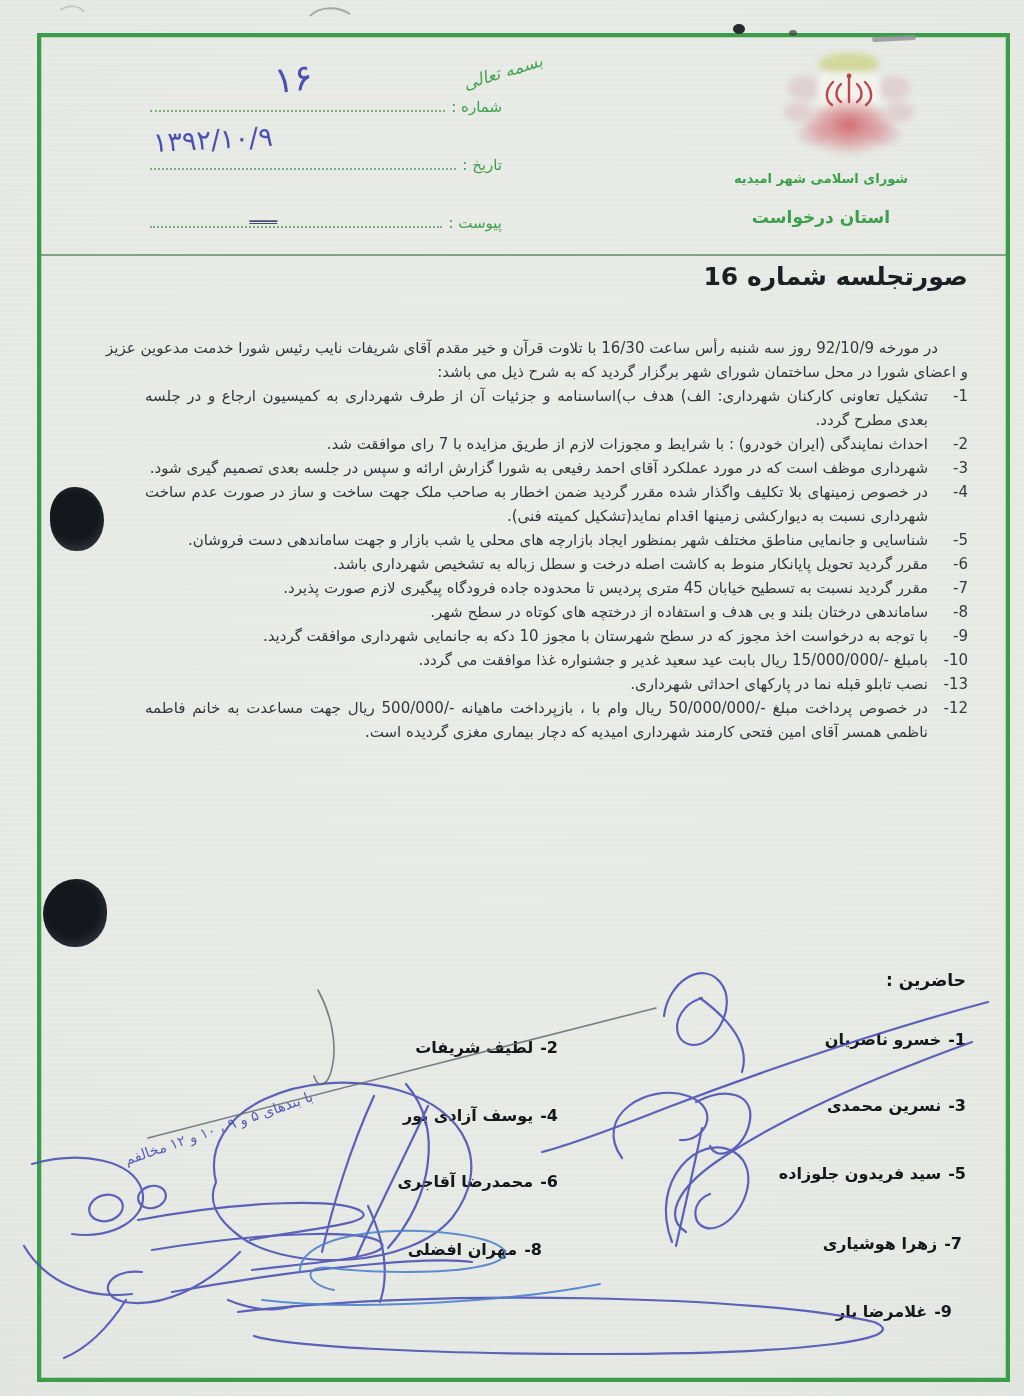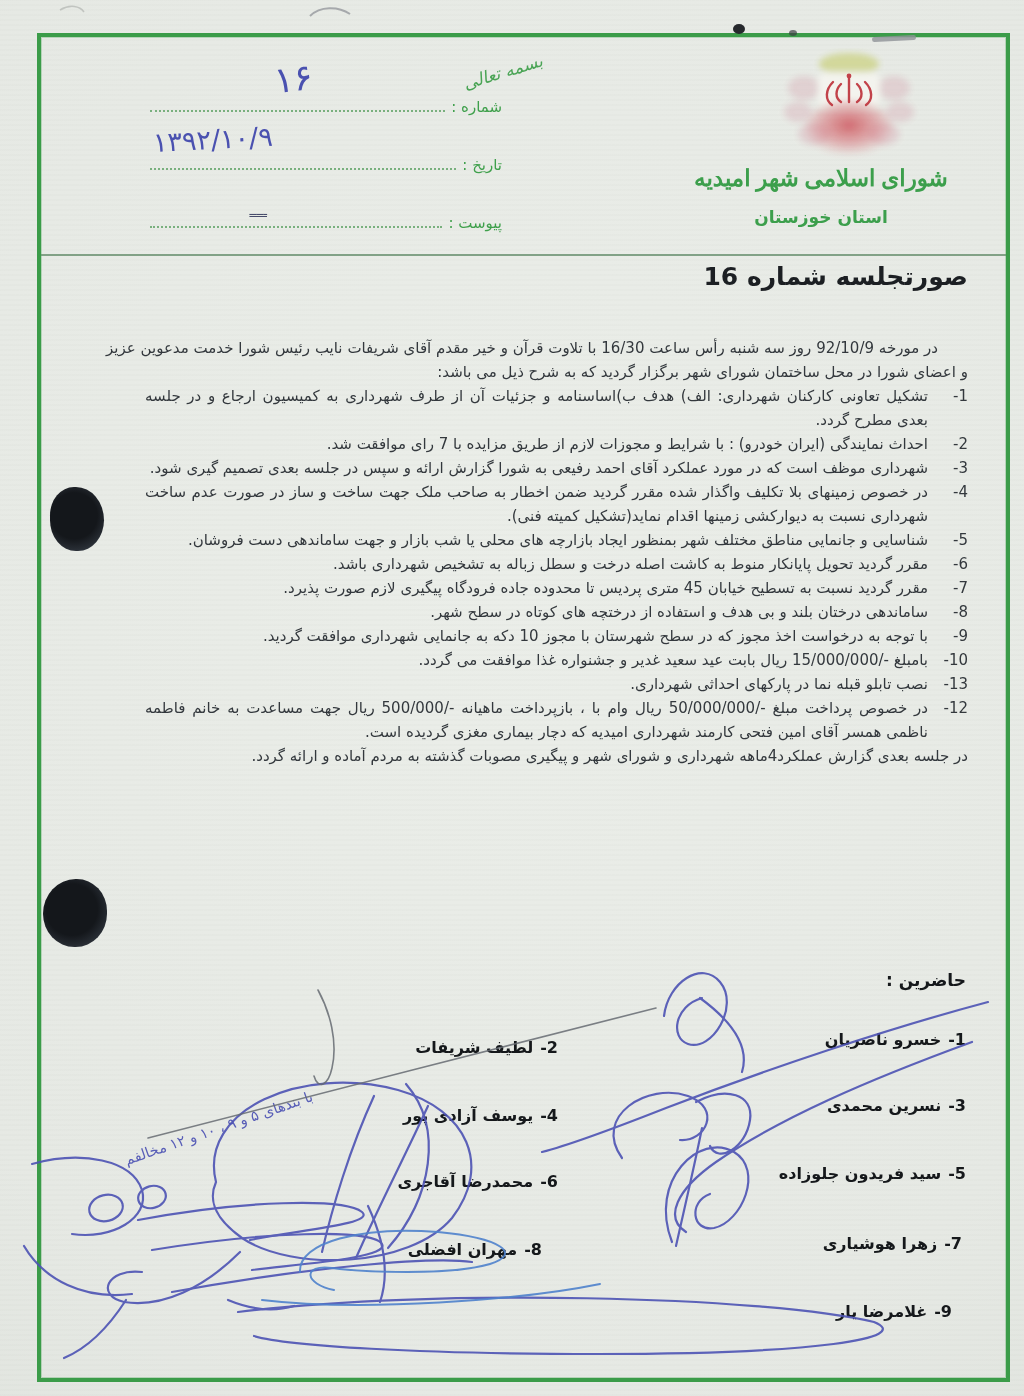--- a/index.html
+++ b/index.html
@@ -30,25 +30,25 @@
     direction:rtl; white-space:nowrap;
   }
   
   #fields{ top:58px; left:150px; width:352px; direction:rtl; }
   .field-row{ display:flex; align-items:flex-end; height:58px; color:#3fa04c; font-size:15px; }
   .field-label{ flex:none; padding-left:6px; white-space:nowrap;text-align:right; }
   .field-dots{ flex:1; position:relative; border-bottom:2px dotted #79b07e; height:0; margin-bottom:4px; }
   .hand{ color:#4a51b0; font-family:"DejaVu Sans", sans-serif; }
   .hand-number{ position:absolute; left:42%; top:-52px; font-size:36px; transform:rotate(-7deg); letter-spacing:2px; }
   .hand-date{ position:absolute; left:1%; top:-44px; font-size:27px; transform:rotate(-3deg); letter-spacing:3px; white-space:nowrap; }
-  .hand-dash{ position:absolute; left:34%; top:-22px; font-size:12px; color:#474c6b; letter-spacing:-1px;text-decoration:underline; }
+  .hand-dash{ position:absolute; left:34%; top:-22px; font-size:19px; color:#474c6b; letter-spacing:-1px;text-decoration:underline; }
   
   #emblem{ top:48px; right:100px; width:150px; height:120px; opacity:.95; }
   #org{ top:160px; right:58px; width:290px; text-align:center; direction:rtl; color:#3c9f4c; line-height:38px; }
-  #org .l1{ font-size:23px; font-weight:bold;font-family:Liberation Serif, serif; }
+  #org .l1{ font-size:13px; font-weight:bold; }
   #org .l2{ font-size:17px; font-weight:bold; }
   
   #title{ top:262px; right:56px; direction:rtl; font-size:25px; font-weight:bold; color:#1c1f23; letter-spacing:0; }
   
   #bodytext{
     top:336px; left:106px; width:862px; direction:rtl;
     font-size:15px; line-height:24px; text-align:justify; color:#33383d;
   }
   #intro{ text-indent:30px; margin:0; }
   .item{ display:flex; direction:rtl; }
@@ -132,21 +132,21 @@
         <path d="M 67 36 C 61 42 61 50 67 54"></path>
         <path d="M 83 36 C 89 42 89 50 83 54"></path>
         <path d="M 59 34 C 51 42 51 52 58 57"></path>
         <path d="M 91 34 C 99 42 99 52 92 57"></path>
       </g>
     </svg>
   </div>
 
   <div id="org" class="abs">
     <div class="l1">شورای اسلامی شهر امیدیه</div>
-    <div class="l2">استان خوزستان</div>
+    <div class="l2">استان درخواست</div>
   </div>
 
   <div id="title" class="abs">صورتجلسه شماره 16</div>
 
   <div id="bodytext" class="abs">
     <p id="intro">در مورخه 92/10/9 روز سه شنبه رأس ساعت 16/30 با تلاوت قرآن و خیر مقدم آقای شریفات نایب رئیس شورا خدمت مدعوین عزیز و اعضای شورا در محل ساختمان شورای شهر برگزار گردید که به شرح ذیل می باشد:</p>
 
     <div class="item">
       <span class="num">1-</span>
       <span class="txt">تشکیل تعاونی کارکنان شهرداری: الف) هدف ب)اساسنامه و جزئیات آن از طرف شهرداری به کمیسیون ارجاع و در جلسه بعدی مطرح گردد.</span>
@@ -189,21 +189,20 @@
     </div>
     <div class="item">
       <span class="num">13-</span>
       <span class="txt">نصب تابلو قبله نما در پارکهای احداثی شهرداری.</span>
     </div>
     <div class="item">
       <span class="num">12-</span>
       <span class="txt">در خصوص پرداخت مبلغ -/50/000/000 ریال وام با ، بازپرداخت ماهیانه -/500/000 ریال جهت مساعدت به خانم فاطمه ناظمی همسر آقای امین فتحی کارمند شهرداری امیدیه که دچار بیماری مغزی گردیده است.</span>
     </div>
 
-    <p id="closing">در جلسه بعدی گزارش عملکرد4ماهه شهرداری و شورای شهر و پیگیری مصوبات گذشته به مردم آماده و ارائه گردد.</p>
   </div>
 
   <div id="att-heading" class="abs">حاضرین :</div>
 
   <div class="att" style="top:1030px; right:58px;">
     <span>1-</span>
     <span>خسرو ناصریان</span>
   </div>
   <div class="att" style="top:1038px; right:466px;">
     <span>2-</span>

